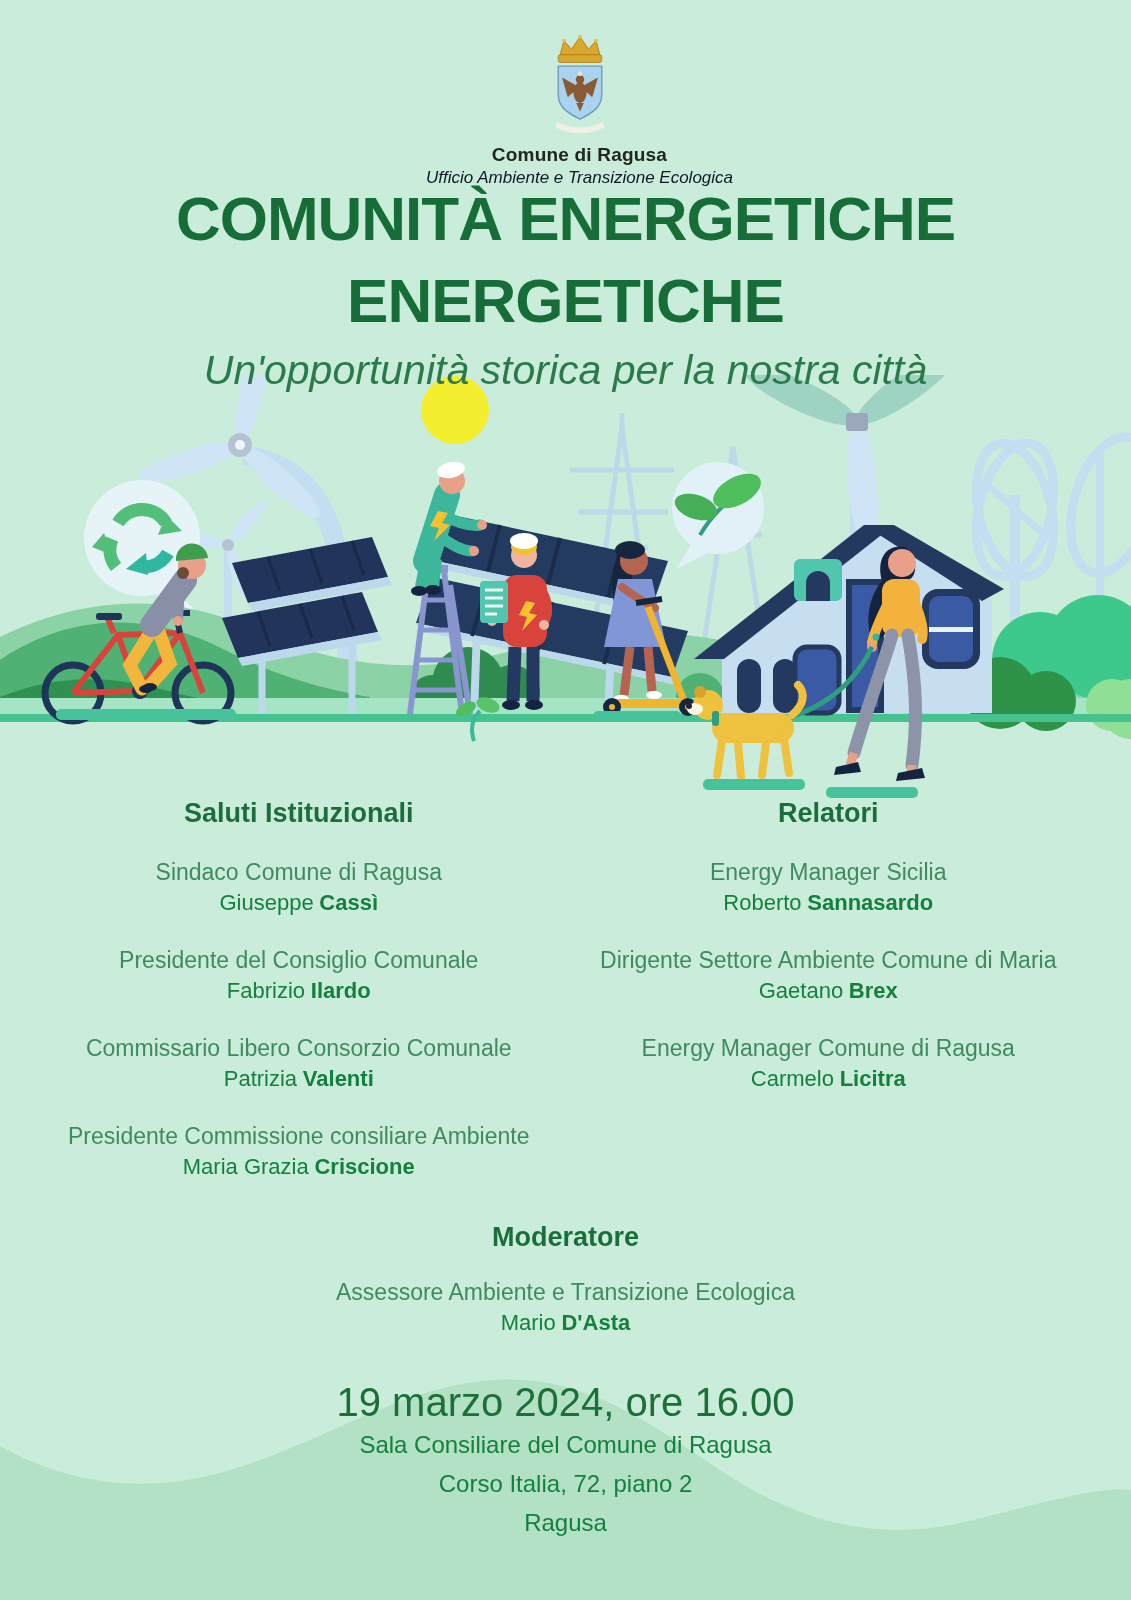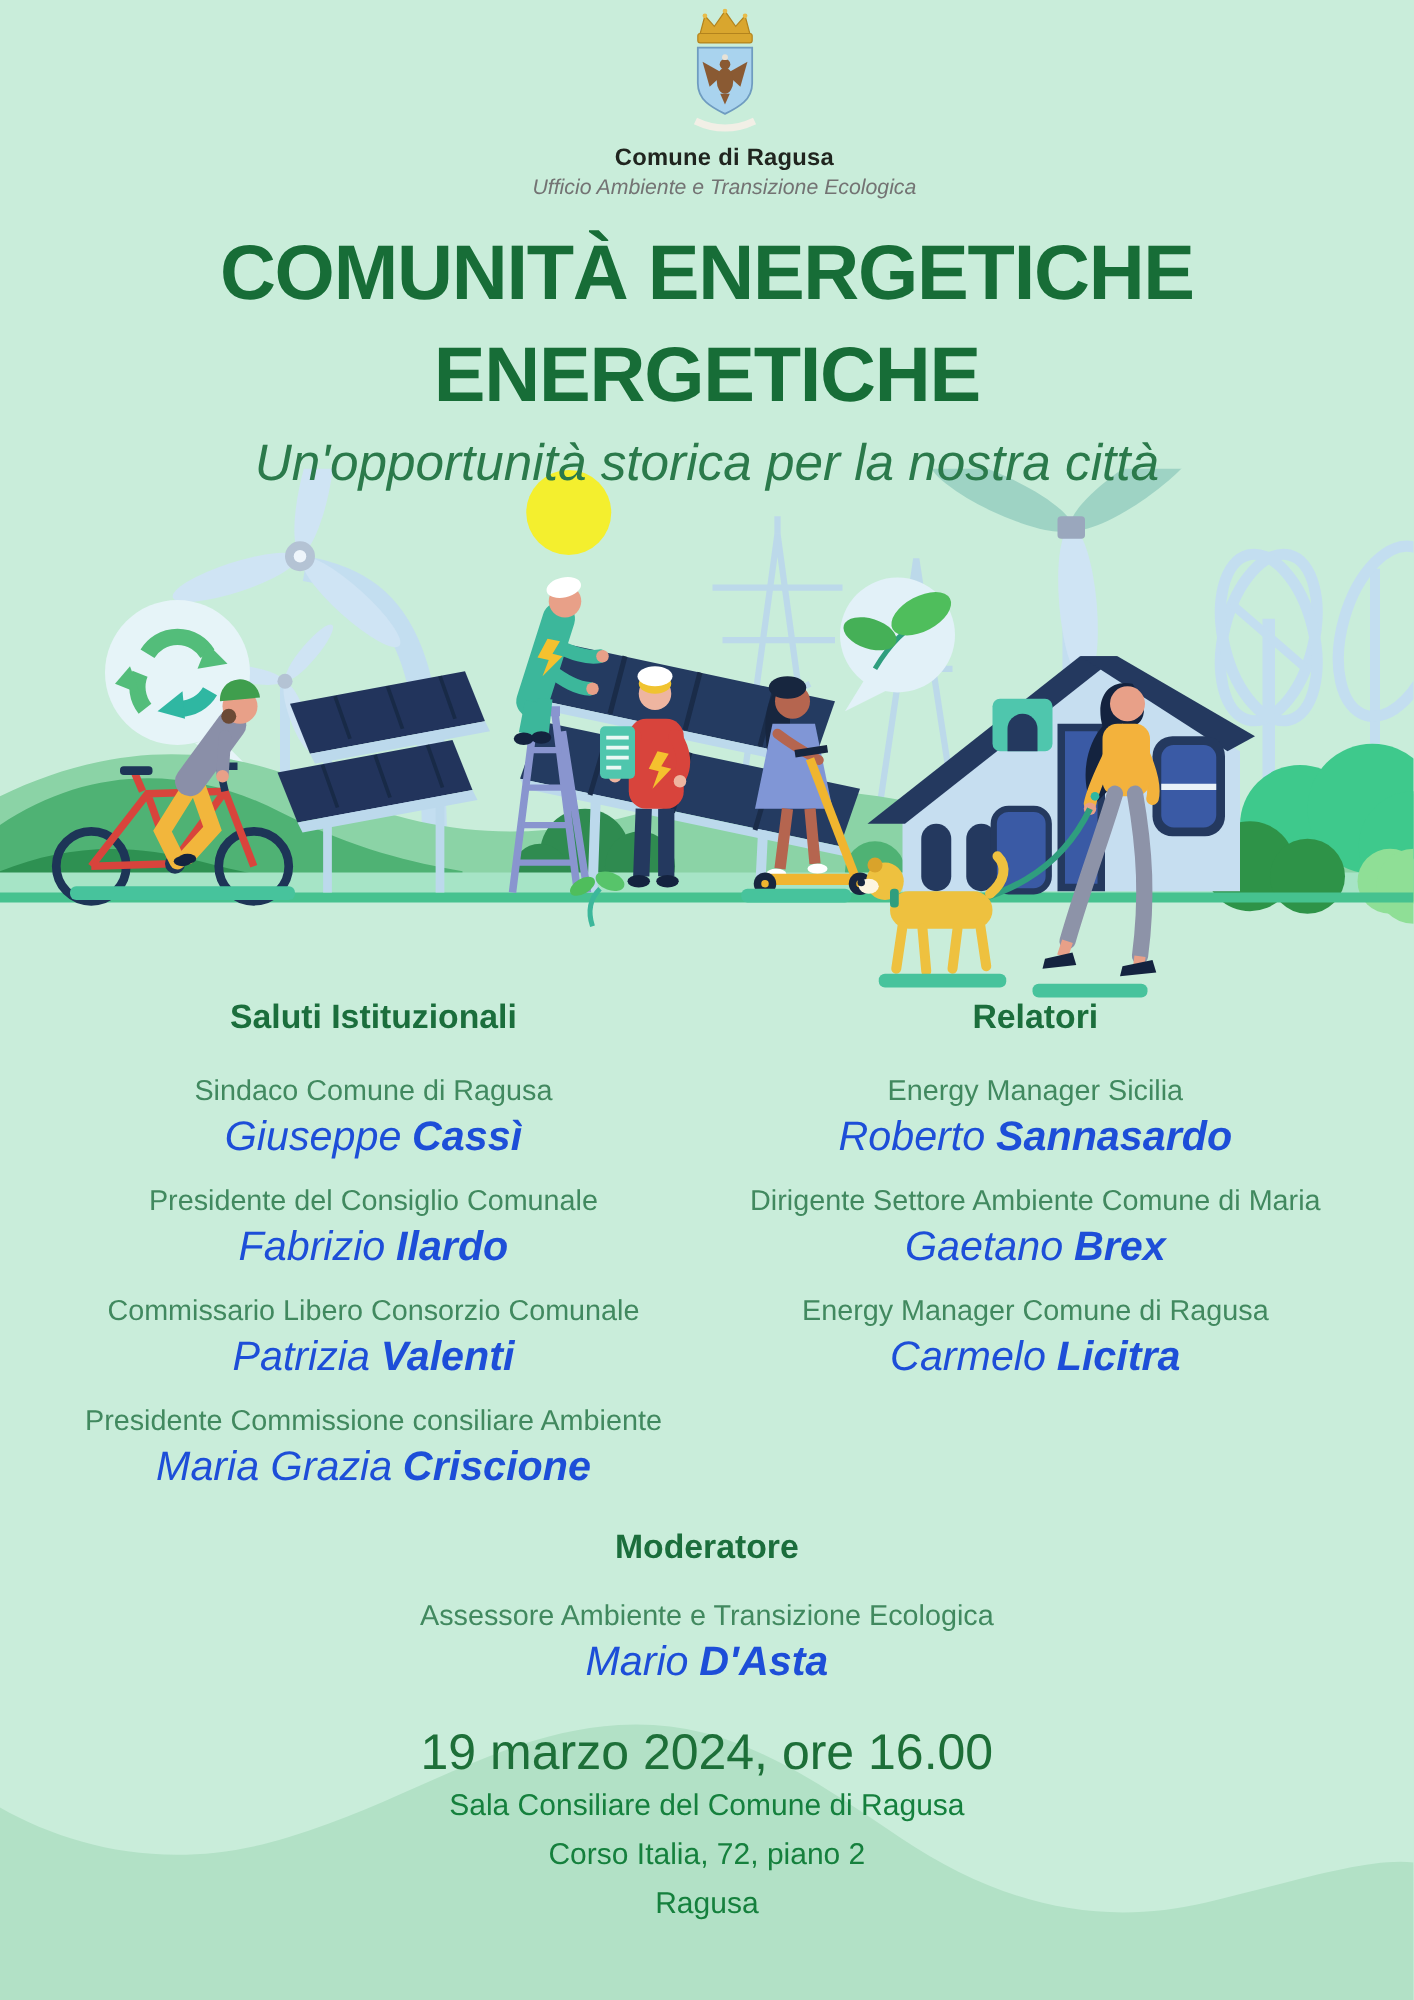--- a/index.html
+++ b/index.html
@@ -1,39 +1,39 @@
 <!DOCTYPE html>
 <html><head>
 <meta charset="utf-8">
 <style>
   html,body{margin:0;padding:0;background:#c9edda;}
   .poster{position:relative;width:1131px;height:1600px;margin:0 auto;overflow:hidden;
           background:#c9edda;font-family:"Liberation Sans",sans-serif;}
   
-  .crest{position:absolute;top:6px;left:0;right:0;text-align:center;z-index:3;padding-left:28px;}
+  .crest{position:absolute;top:34px;left:0;right:0;text-align:center;z-index:3;padding-left:28px;}
   .crest svg{display:block;margin:0 auto;}
   .org{font-size:19px;font-weight:700;color:#20251f;margin-top:6px;letter-spacing:.2px;}
-  .office{font-size:17px;font-style:italic;color:#737373;margin-top:2px;}
+  .office{font-size:17px;font-style:italic;color:#0f172a;margin-top:2px;}
   
   .title-block{position:absolute;top:178px;left:0;right:0;text-align:center;z-index:3;}
   .title-block h1{margin:0;font-size:62px;line-height:1.33;font-weight:800;
                   color:#176d37;letter-spacing:-1px;}
   .title-block h1 span{display:block;}
   .subtitle{font-size:41px;font-style:italic;color:#2b7a4b;margin-top:4px;font-weight:500;}
   
   .scene{position:absolute;top:375px;left:0;z-index:1;}
   
   .columns{position:absolute;top:798px;left:0;right:4px;display:flex;z-index:3;}
   .col{flex:1;text-align:center;}
   .col-left{padding:0 8px 0 42px;}
   .col-right{padding:0 42px 0 8px;}
   .section-header{margin:0 0 30px;font-size:27px;font-weight:700;color:#1b6e3c;}
   .entry{height:88px;}
   .role{font-size:23px;color:#41895f;line-height:1.2;}
-  .name{font-size:33px;font-style:italic;color:#1d4ed8;margin-top:3px;}
+  .name{font-size:22px;color:#15803d;margin-top:3px;}
   .name .first{margin-right:.26em;}
   .name .last{font-weight:700;}
   
   .moderator{position:absolute;top:1222px;left:0;right:0;text-align:center;z-index:3;}
   .moderator .section-header{margin-bottom:26px;}
   
   .event-info{position:absolute;top:1378px;left:0;right:0;text-align:center;z-index:3;}
   .event-date{font-size:40px;font-weight:400;color:#1d6f38;line-height:1.2;}
   .event-line{font-size:24px;color:#15803d;line-height:1.62;}
   .event-line:first-of-type{margin-top:6px;}

